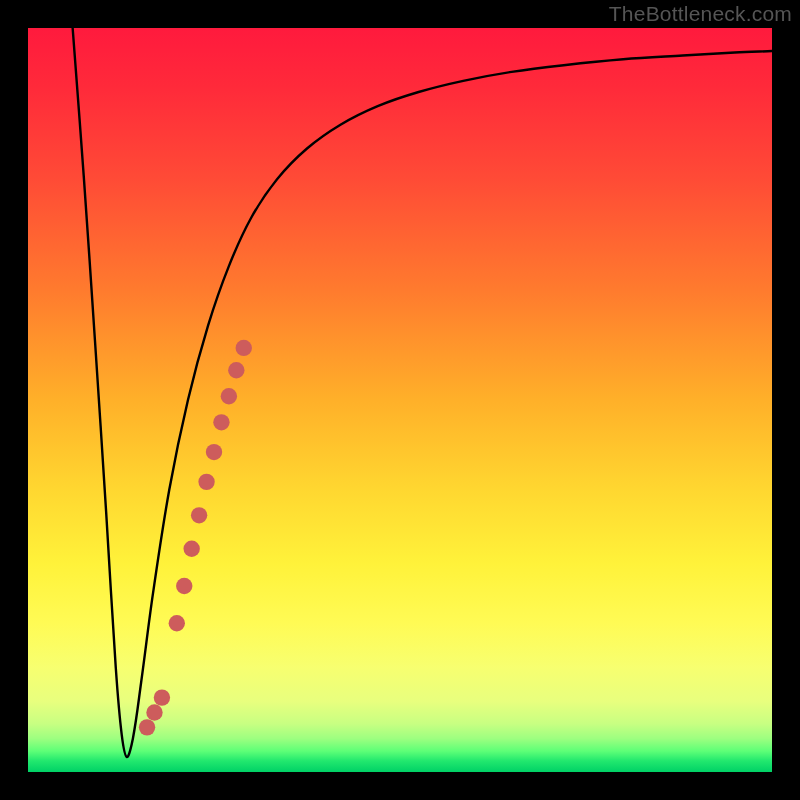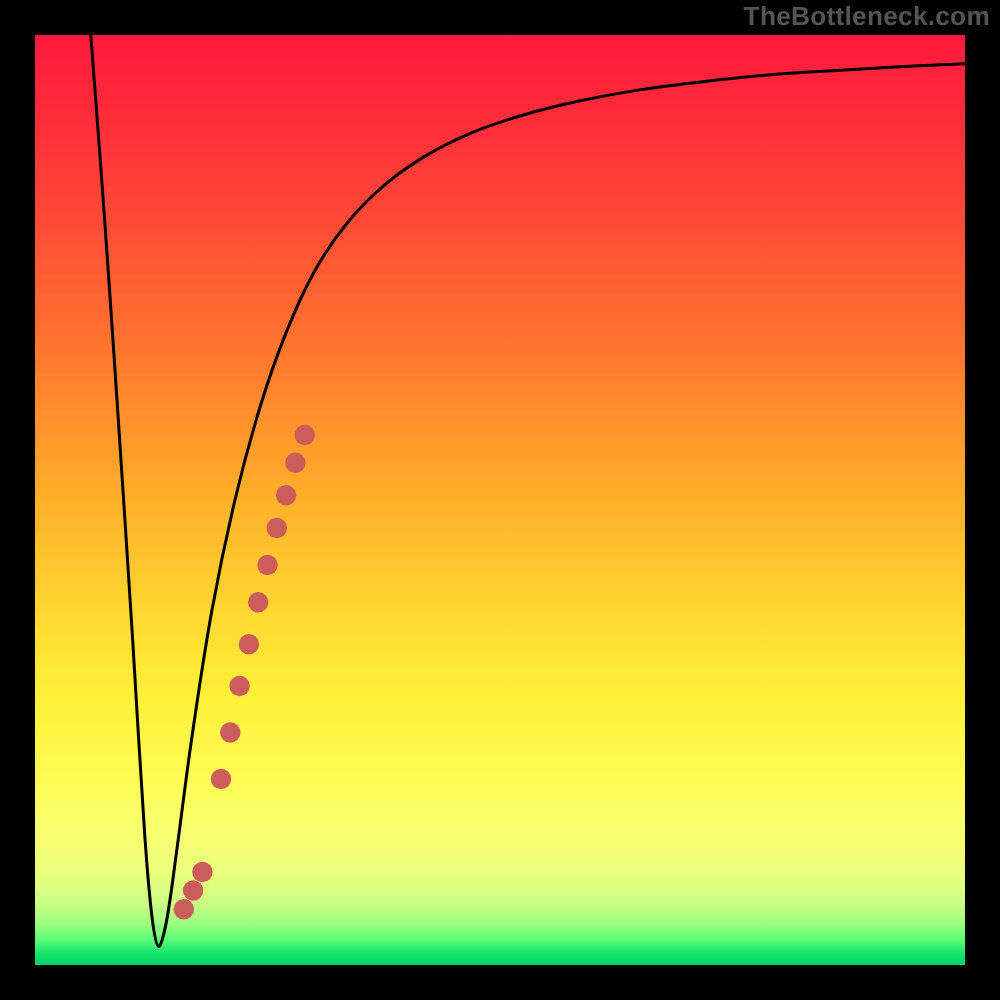--- a/index.html
+++ b/index.html
@@ -16,21 +16,21 @@
     width: 800px;
     height: 800px;
     background: #000;
   }
   .watermark {
     position: absolute;
     top: 2px;
     right: 8px;
     color: #555;
     font-size: 21px;
-    font-weight: 700;
+    font-weight: 400;
     letter-spacing: 0.2px;
     z-index: 5;
   }
   .plot-area {
     position: absolute;
     left: 28px;
     top: 28px;
     width: 744px;
     height: 744px;
     overflow: hidden;

